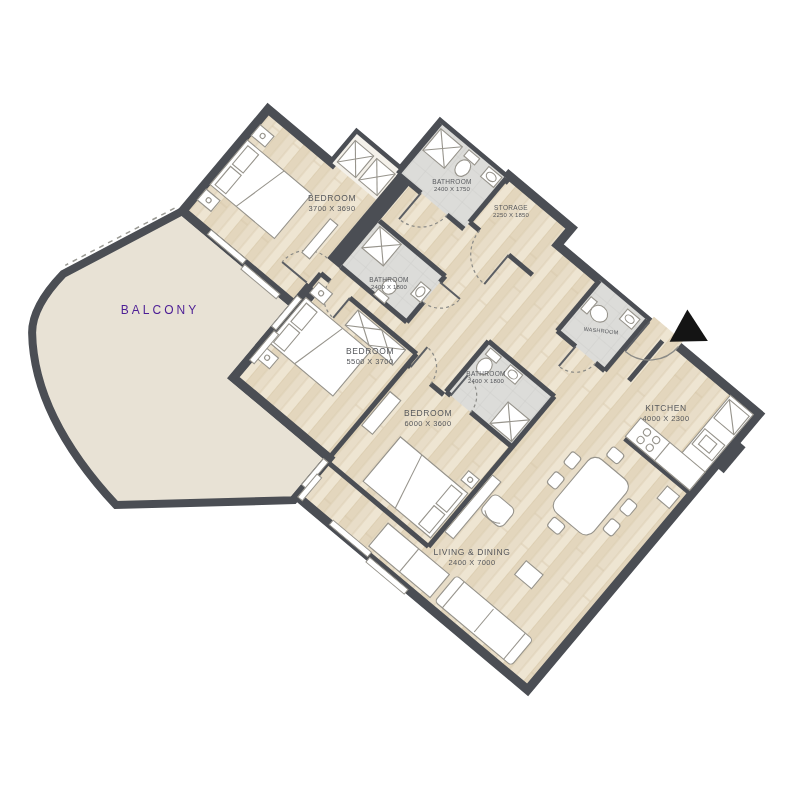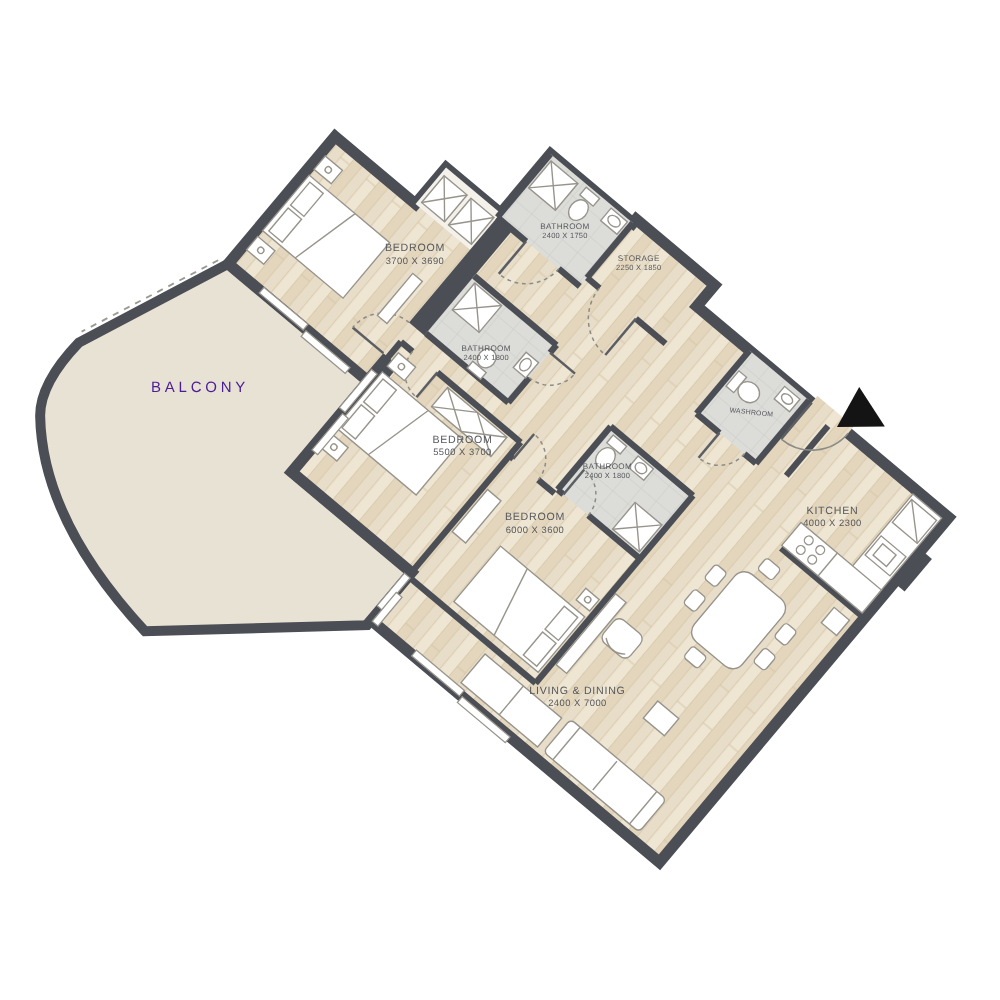--- a/index.html
+++ b/index.html
@@ -296,21 +296,21 @@
     <div class="nm">BEDROOM</div>
     <div class="dm">6000 X 3600</div>
   </div>
   <div class="lbl ws" style="left:601px;top:331px">
     <div class="nm">WASHROOM</div>
   </div>
   <div class="lbl" style="left:666px;top:413px">
     <div class="nm">KITCHEN</div>
     <div class="dm">4000 X 2300</div>
   </div>
-  <div class="lbl" style="left:462px;top:557px">
+  <div class="lbl" style="left:472px;top:557px">
     <div class="nm">LIVING &amp; DINING</div>
     <div class="dm">2400 X 7000</div>
   </div>
   <div class="lbl xl" style="left:160px;top:310px">
     <div class="nm">BALCONY</div>
   </div>
 </div>
 
 </div>
 

